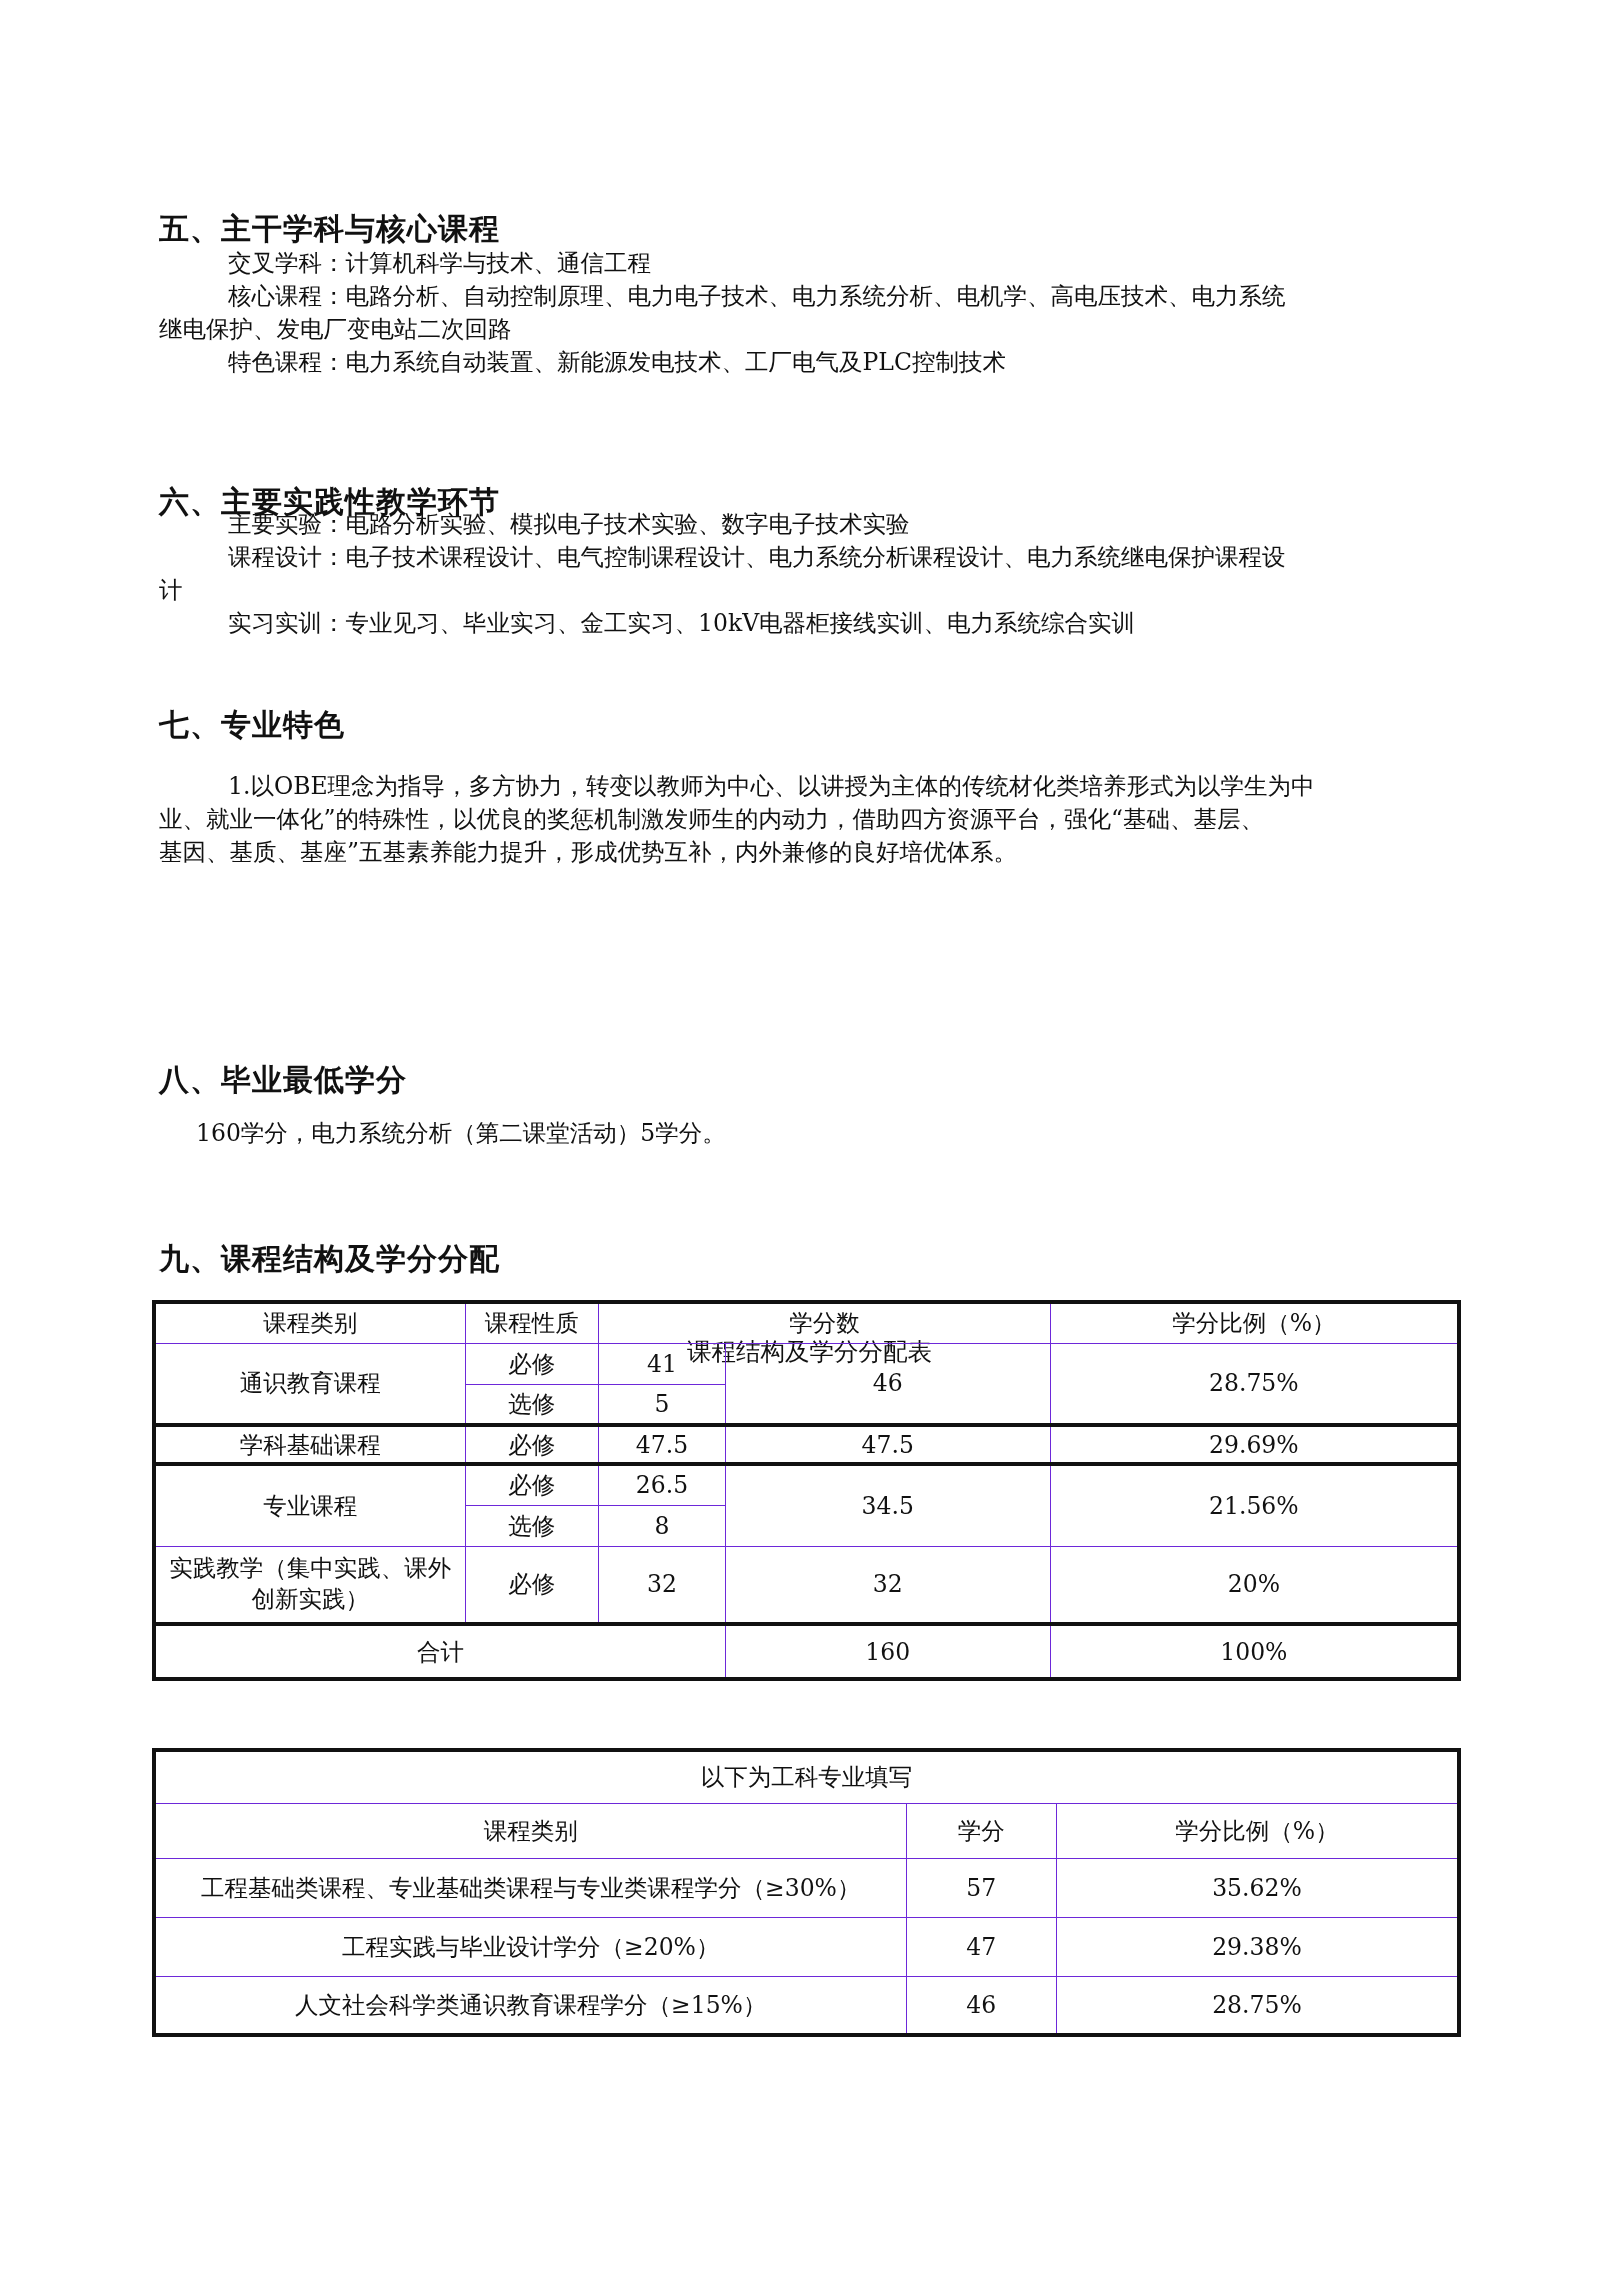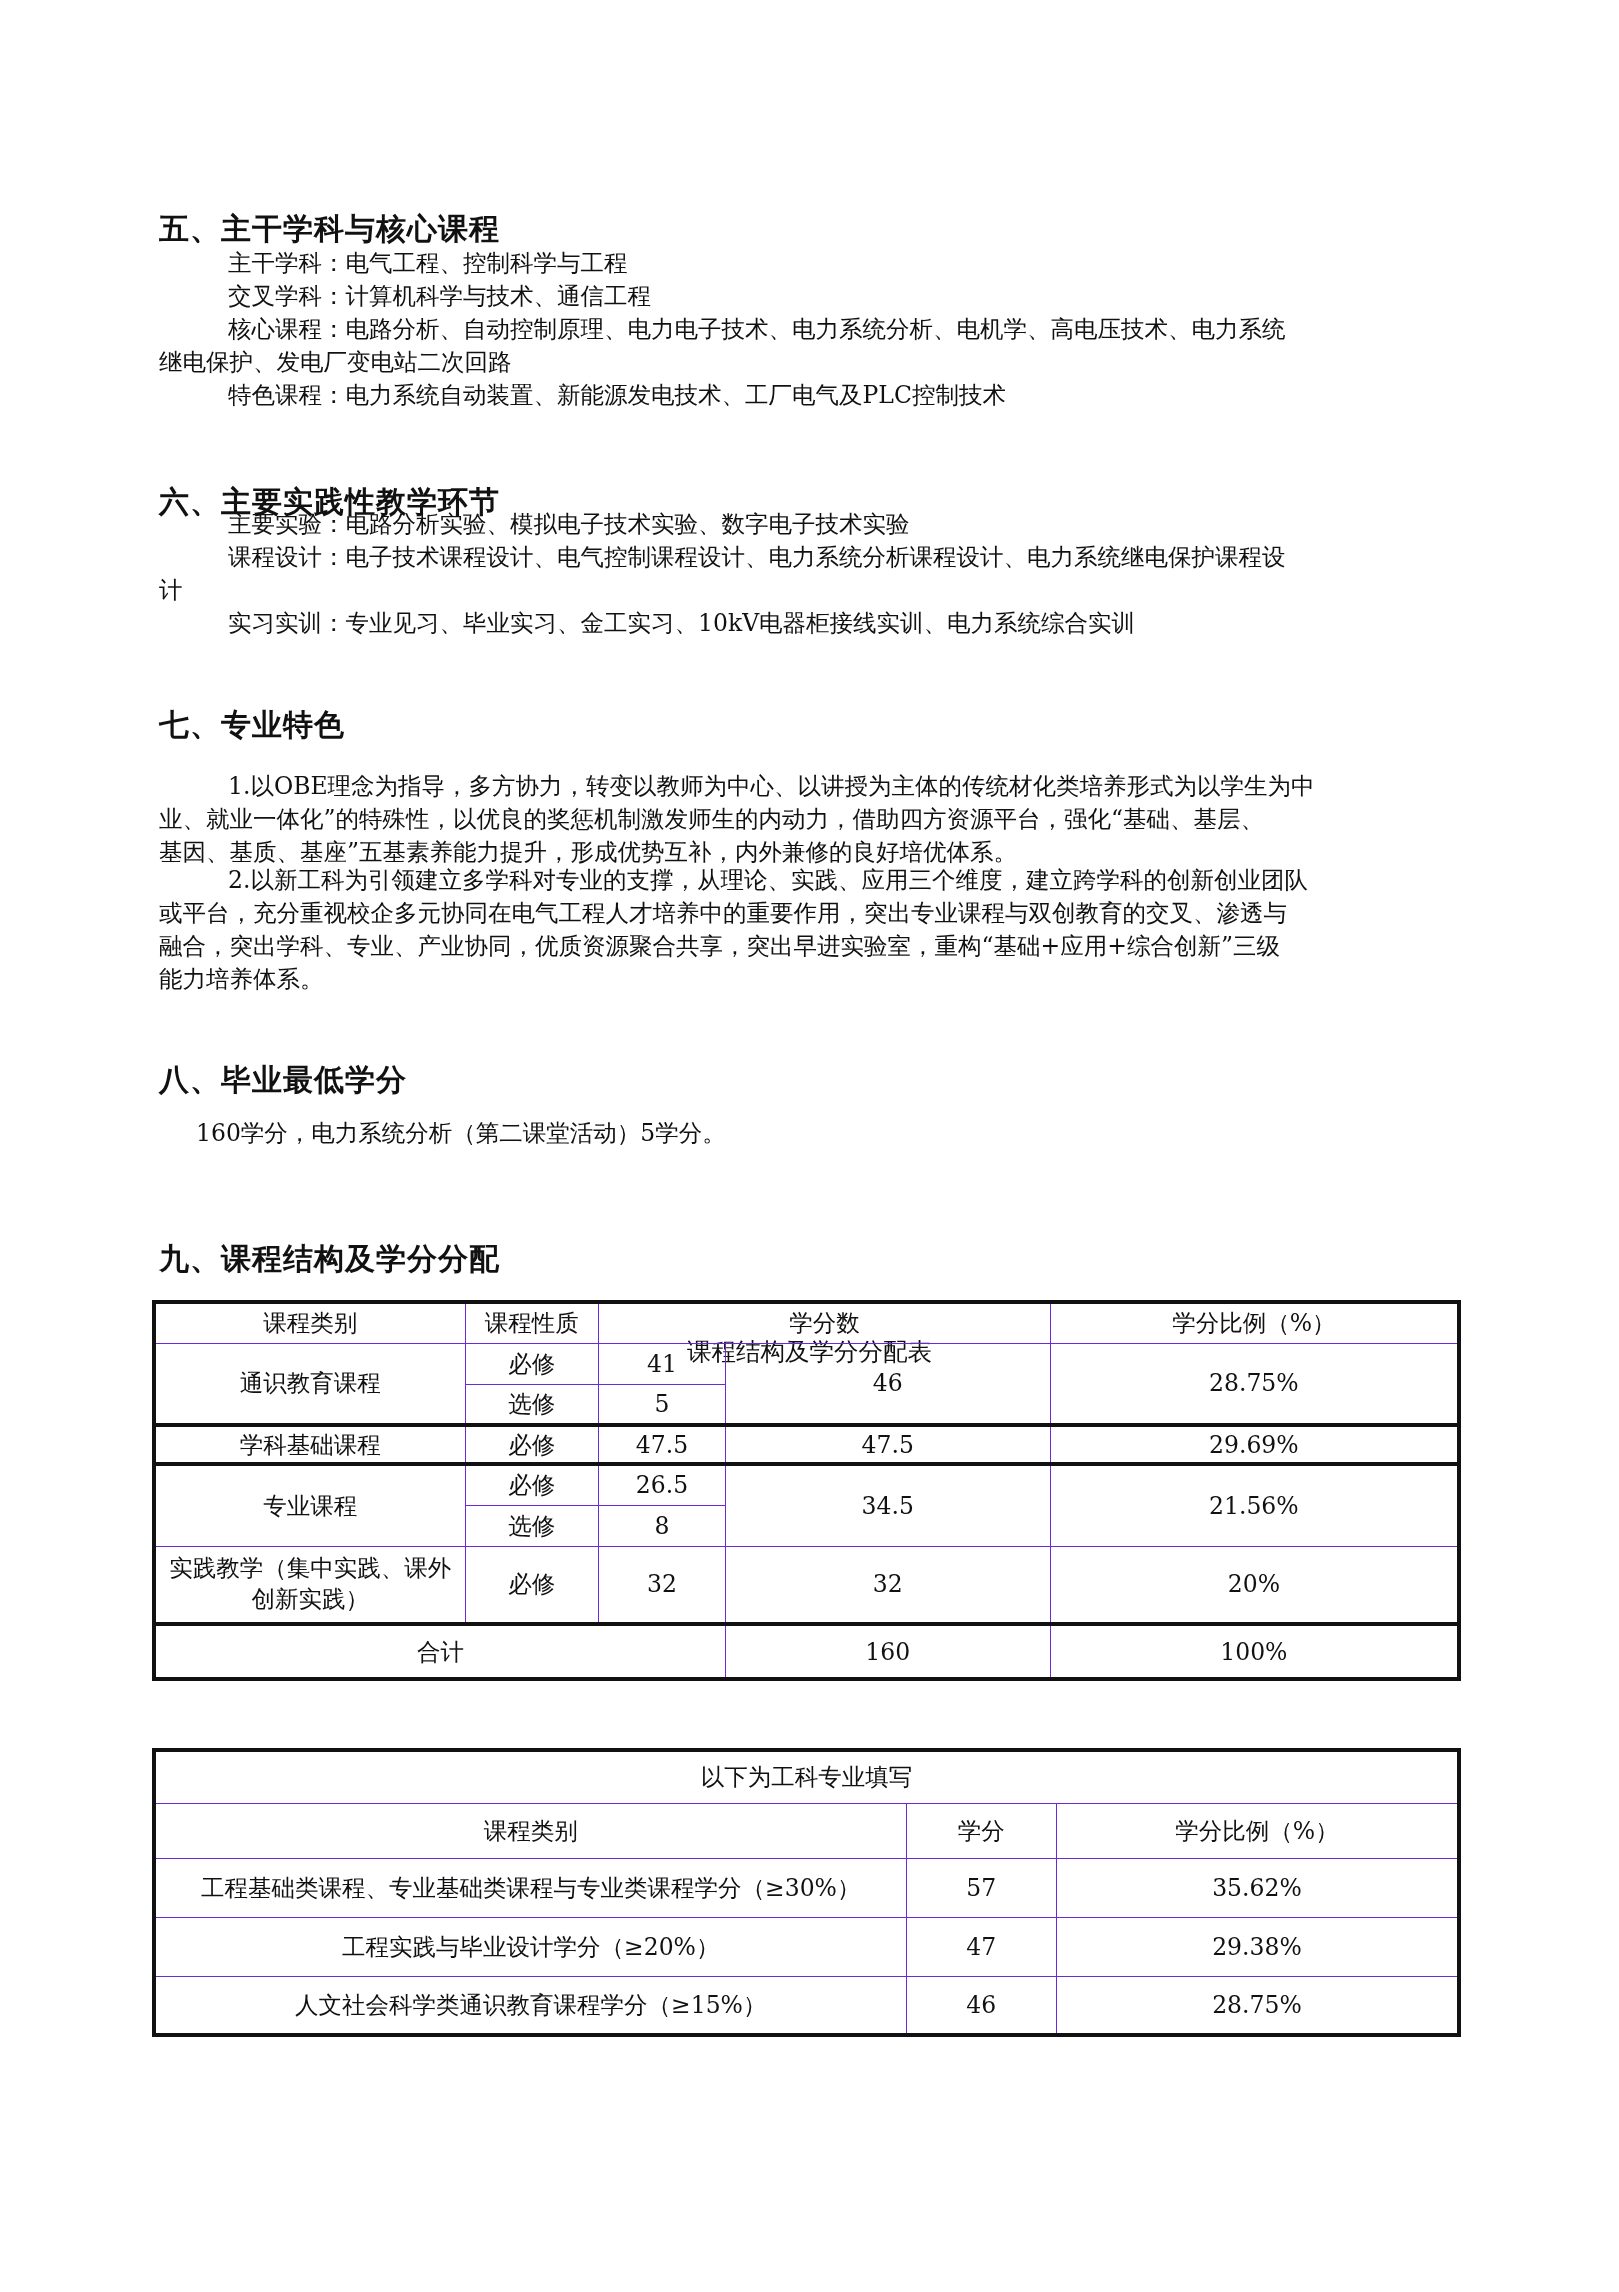--- a/index.html
+++ b/index.html
@@ -18,46 +18,39 @@
   #t1 { left: 152px; top: 1300px; width: 1309px; border: 4.9px solid #111; }
   #t2 { left: 152px; top: 1748px; width: 1309px; border: 4.9px solid #111; }
 </style>
 </head>
 <body>
 
 <div class="page">
 
   <div class="h2" style="top:176px;">五、主干学科与核心课程</div>
   <div class="para" style="top:247px;">
-    <span class="line ind">主干学科：电气工程、控制科学与工程</span>
     <span class="line ind">交叉学科：计算机科学与技术、通信工程</span>
     <span class="line ind">核心课程：电路分析、自动控制原理、电力电子技术、电力系统分析、电机学、高电压技术、电力系统</span>
     <span class="line">继电保护、发电厂变电站二次回路</span>
     <span class="line ind">特色课程：电力系统自动装置、新能源发电技术、工厂电气及PLC控制技术</span>
   </div>
 
   <div class="h2" style="top:449px;">六、主要实践性教学环节</div>
   <div class="para" style="top:508px;">
     <span class="line ind">主要实验：电路分析实验、模拟电子技术实验、数字电子技术实验</span>
     <span class="line ind">课程设计：电子技术课程设计、电气控制课程设计、电力系统分析课程设计、电力系统继电保护课程设</span>
     <span class="line">计</span>
     <span class="line ind">实习实训：专业见习、毕业实习、金工实习、10kV电器柜接线实训、电力系统综合实训</span>
   </div>
 
   <div class="h2" style="top:672px;">七、专业特色</div>
   <div class="para" style="top:770px;">
     <span class="line ind">1.以OBE理念为指导，多方协力，转变以教师为中心、以讲授为主体的传统材化类培养形式为以学生为中</span>
     <span class="line">业、就业一体化”的特殊性，以优良的奖惩机制激发师生的内动力，借助四方资源平台，强化“基础、基层、</span>
     <span class="line">基因、基质、基座”五基素养能力提升，形成优势互补，内外兼修的良好培优体系。</span>
-  </div>
-  <div class="para" style="top:864px;">
-    <span class="line ind">2.以新工科为引领建立多学科对专业的支撑，从理论、实践、应用三个维度，建立跨学科的创新创业团队</span>
-    <span class="line">或平台，充分重视校企多元协同在电气工程人才培养中的重要作用，突出专业课程与双创教育的交叉、渗透与</span>
-    <span class="line">融合，突出学科、专业、产业协同，优质资源聚合共享，突出早进实验室，重构“基础+应用+综合创新”三级</span>
-    <span class="line">能力培养体系。</span>
   </div>
 
   <div class="h2" style="top:1027px;">八、毕业最低学分</div>
   <div class="para" style="top:1117px; left:196px;">160学分，电力系统分析（第二课堂活动）5学分。</div>
 
   <div class="h2" style="top:1206px;">九、课程结构及学分分配</div>
   <div class="caption" style="top:1317px;margin-top:18px;">课程结构及学分分配表</div>
 
   <table id="t1">
     <colgroup>

